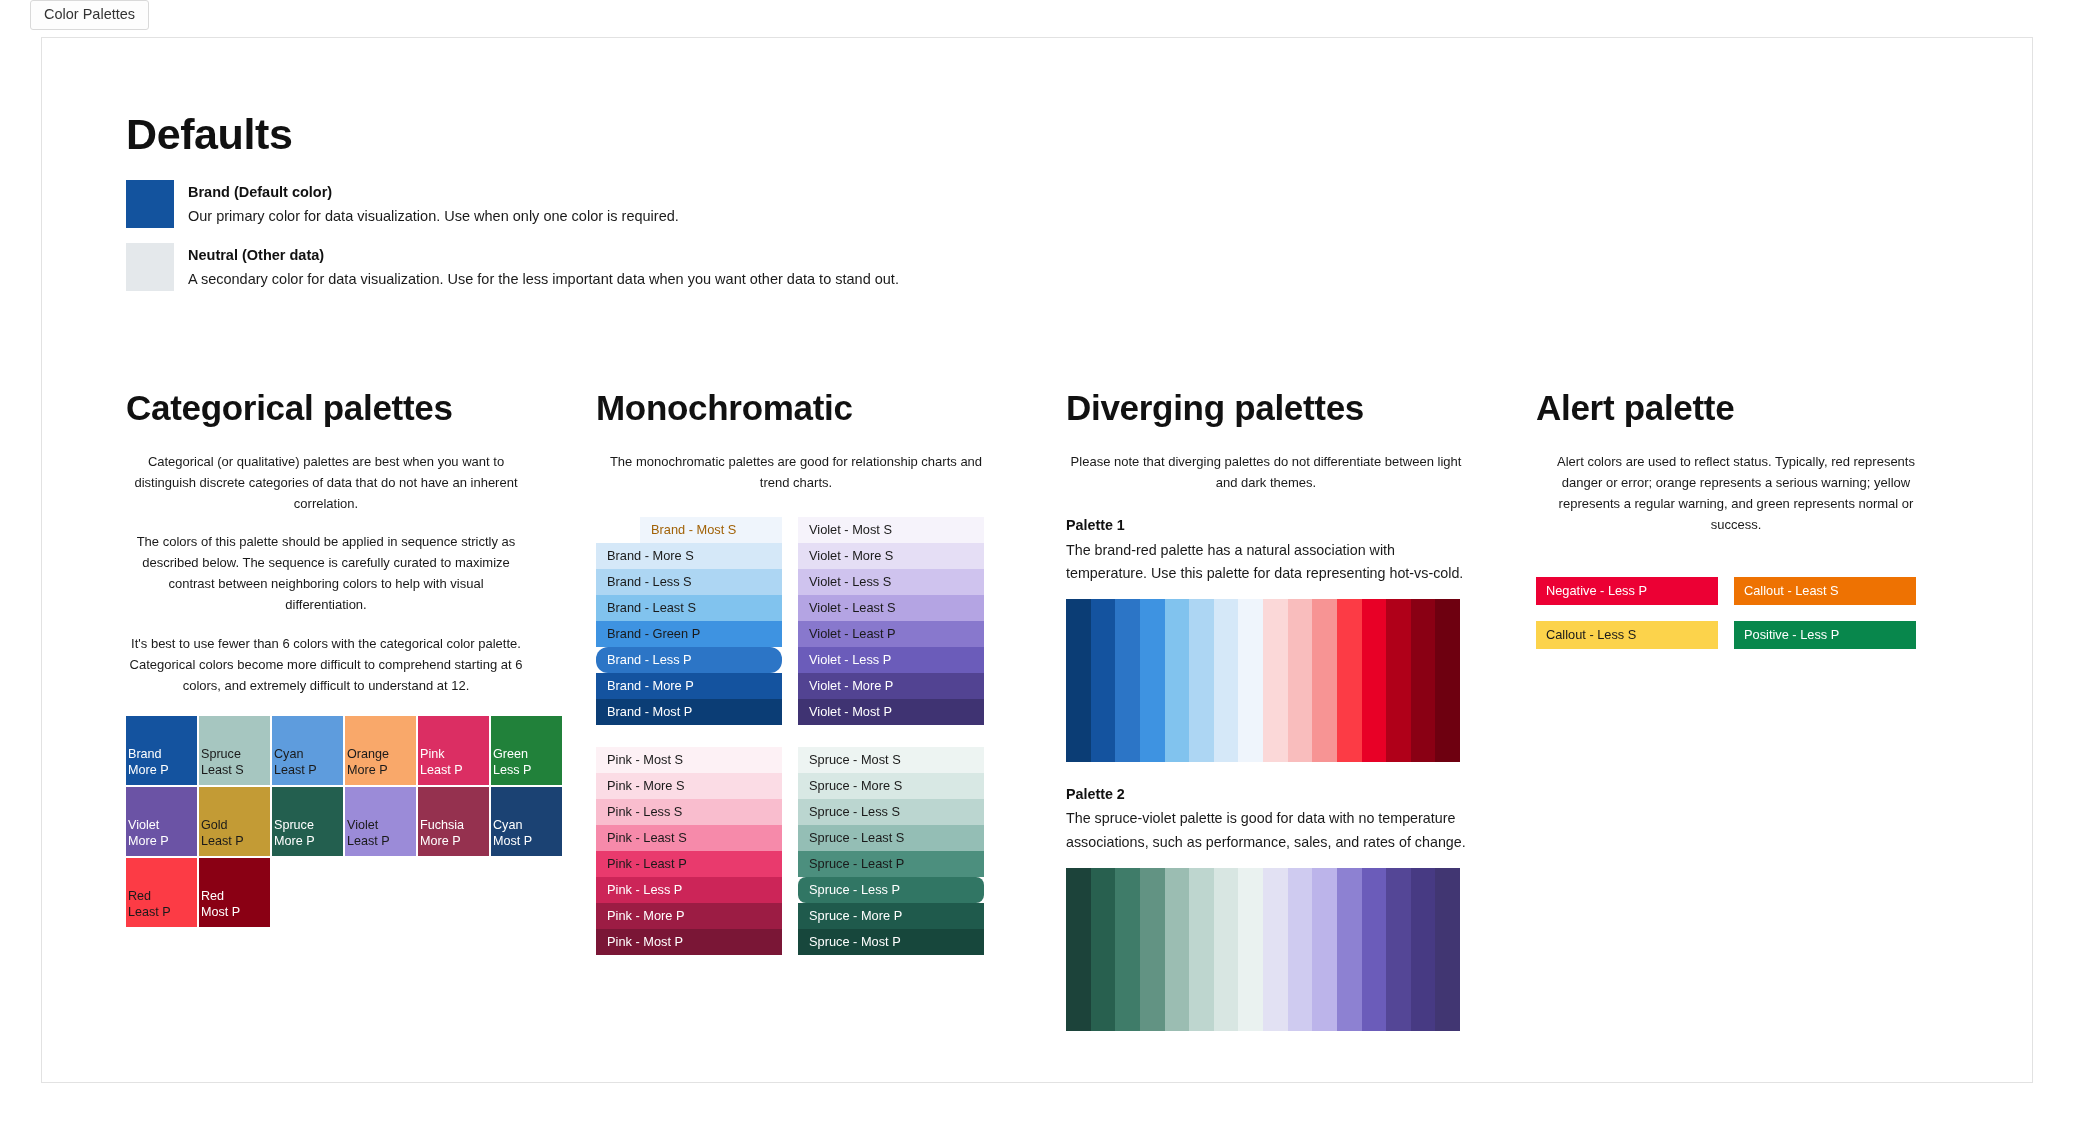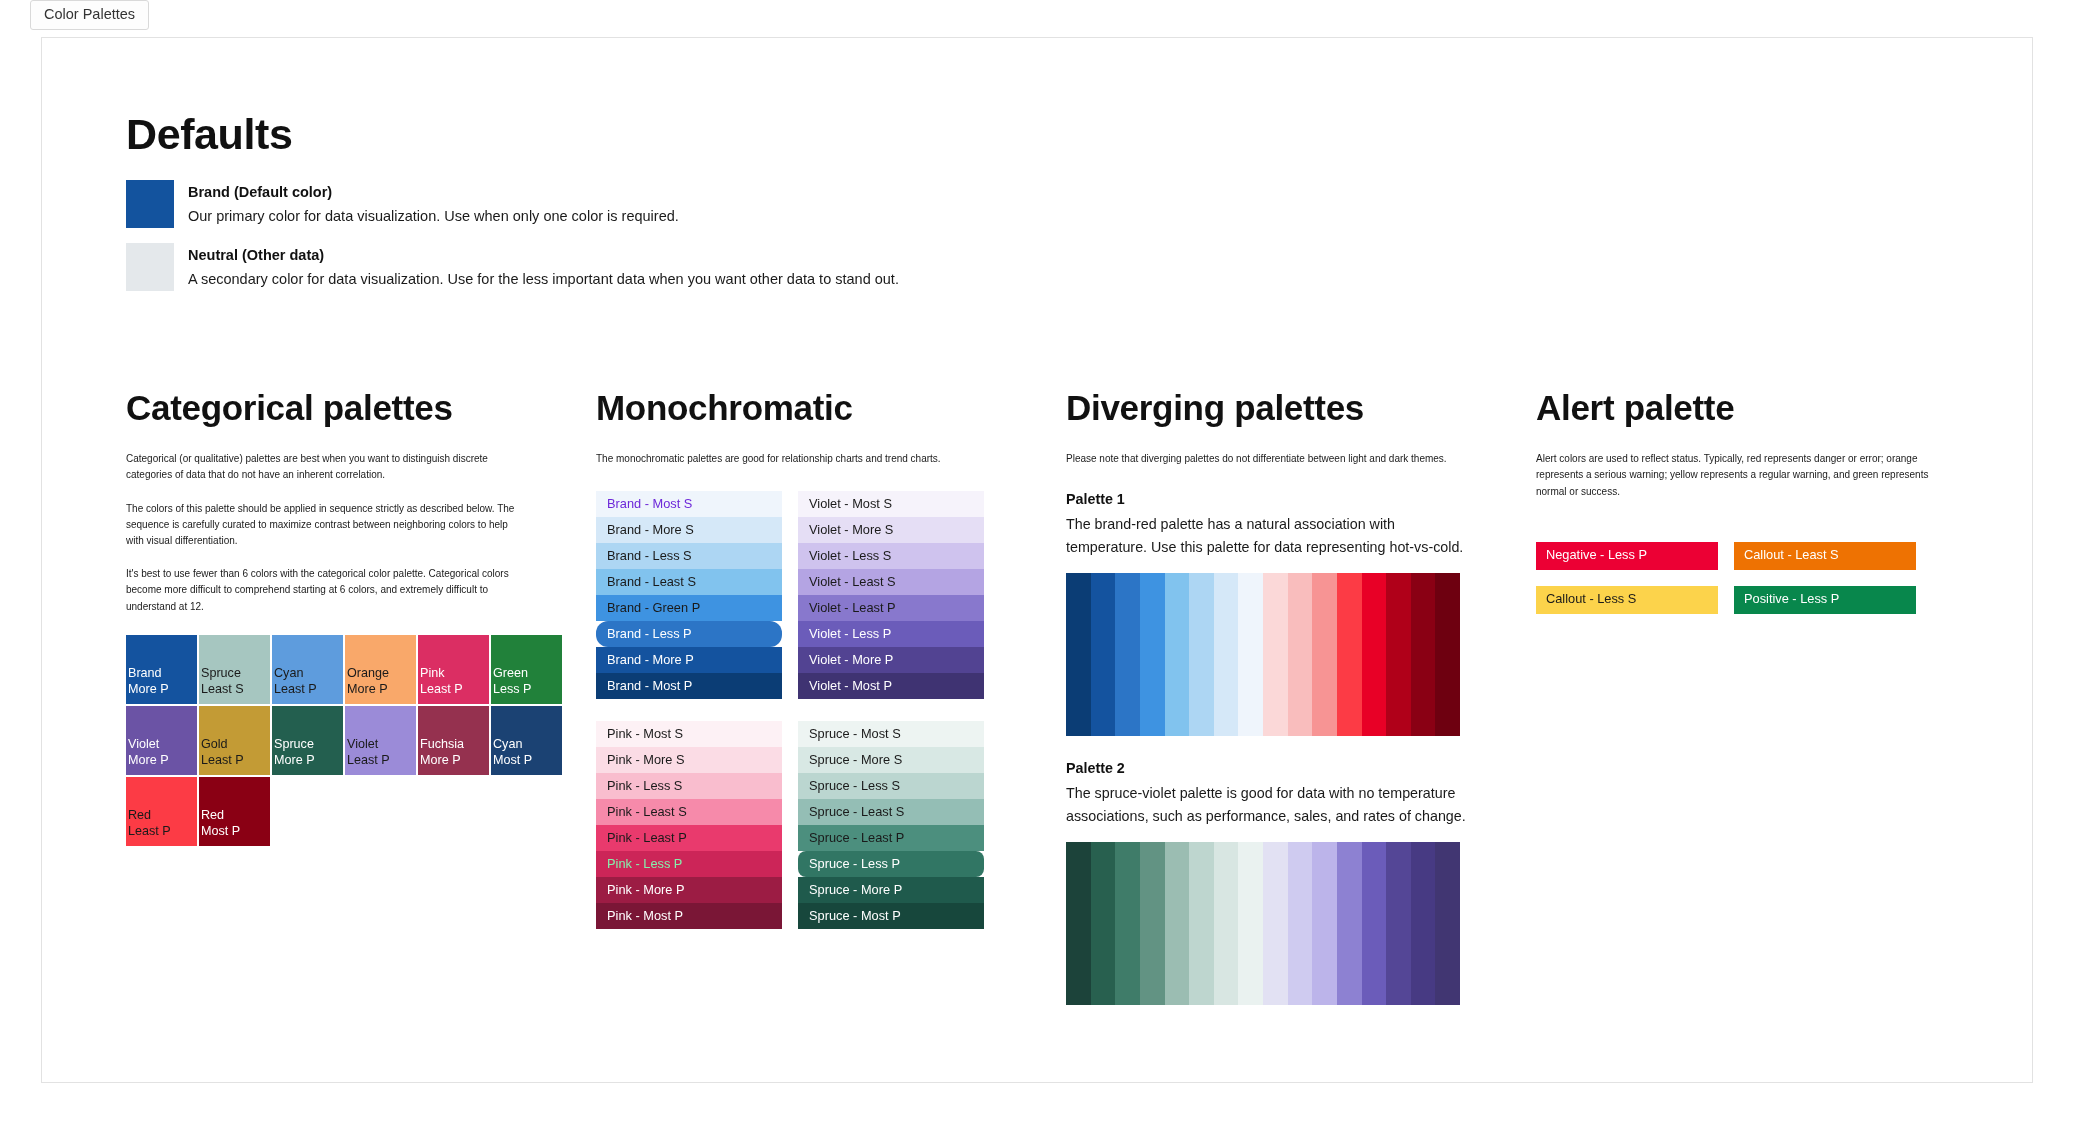--- a/index.html
+++ b/index.html
@@ -95,25 +95,26 @@
 
   h2.section {
     font-size: 35px;
     line-height: 1.12;
     font-weight: 700;
     letter-spacing: -0.3px;
     color: #111111;
     margin: 0 0 24px 0;
   }
   .body-copy {
-    font-size: 10px;
+    font-size: 13px;
     line-height: 1.62;
     color: #1a1a1a;
     margin: 0 0 17px 0;
     max-width: 400px;
+    text-align: center;
   }
   .body-copy:last-of-type { margin-bottom: 0; }
 
   
   .cat-grid {
     margin-top: 20px;
     display: grid;
     grid-template-columns: repeat(6, 71px);
     grid-auto-rows: 69px;
     gap: 2px;
@@ -289,21 +290,21 @@
     </div>
 
     <div class="col">
       <h2 class="section">Monochromatic</h2>
       <div id="mono-paras">
           <p class="body-copy">The monochromatic palettes are good for relationship charts and trend charts.</p>
         </div>
       <div class="mono-wrap">
         <div class="mono-col" id="mono-col-0">
             <div class="mono-block">
-              <div class="mono-row" style="background: rgb(239, 245, 252); color: #6d28d9;">
+              <div class="mono-row" style="background: rgb(239, 245, 252); color: #a16207; margin-left: 44px;">
                 <span>Brand - Most S</span>
               </div>
               <div class="mono-row" style="background: rgb(213, 232, 248); color: rgb(26, 26, 26);">
                 <span>Brand - More S</span>
               </div>
               <div class="mono-row" style="background: rgb(173, 214, 243); color: rgb(26, 26, 26);">
                 <span>Brand - Less S</span>
               </div>
               <div class="mono-row" style="background: rgb(129, 195, 238); color: rgb(26, 26, 26);">
                 <span>Brand - Least S</span>
@@ -330,21 +331,21 @@
               </div>
               <div class="mono-row" style="background: rgb(249, 189, 206); color: rgb(26, 26, 26);">
                 <span>Pink - Less S</span>
               </div>
               <div class="mono-row" style="background: rgb(246, 138, 170); color: rgb(26, 26, 26);">
                 <span>Pink - Least S</span>
               </div>
               <div class="mono-row" style="background: rgb(233, 58, 109); color: rgb(26, 26, 26);">
                 <span>Pink - Least P</span>
               </div>
-              <div class="mono-row" style="background: rgb(204, 37, 88); color: #86efac;">
+              <div class="mono-row" style="background: rgb(204, 37, 88); color: #ffffff;">
                 <span>Pink - Less P</span>
               </div>
               <div class="mono-row" style="background: rgb(156, 28, 68); color: rgb(255, 255, 255);">
                 <span>Pink - More P</span>
               </div>
               <div class="mono-row" style="background: rgb(122, 22, 54); color: rgb(255, 255, 255);">
                 <span>Pink - Most P</span>
               </div>
             </div>
           </div>

